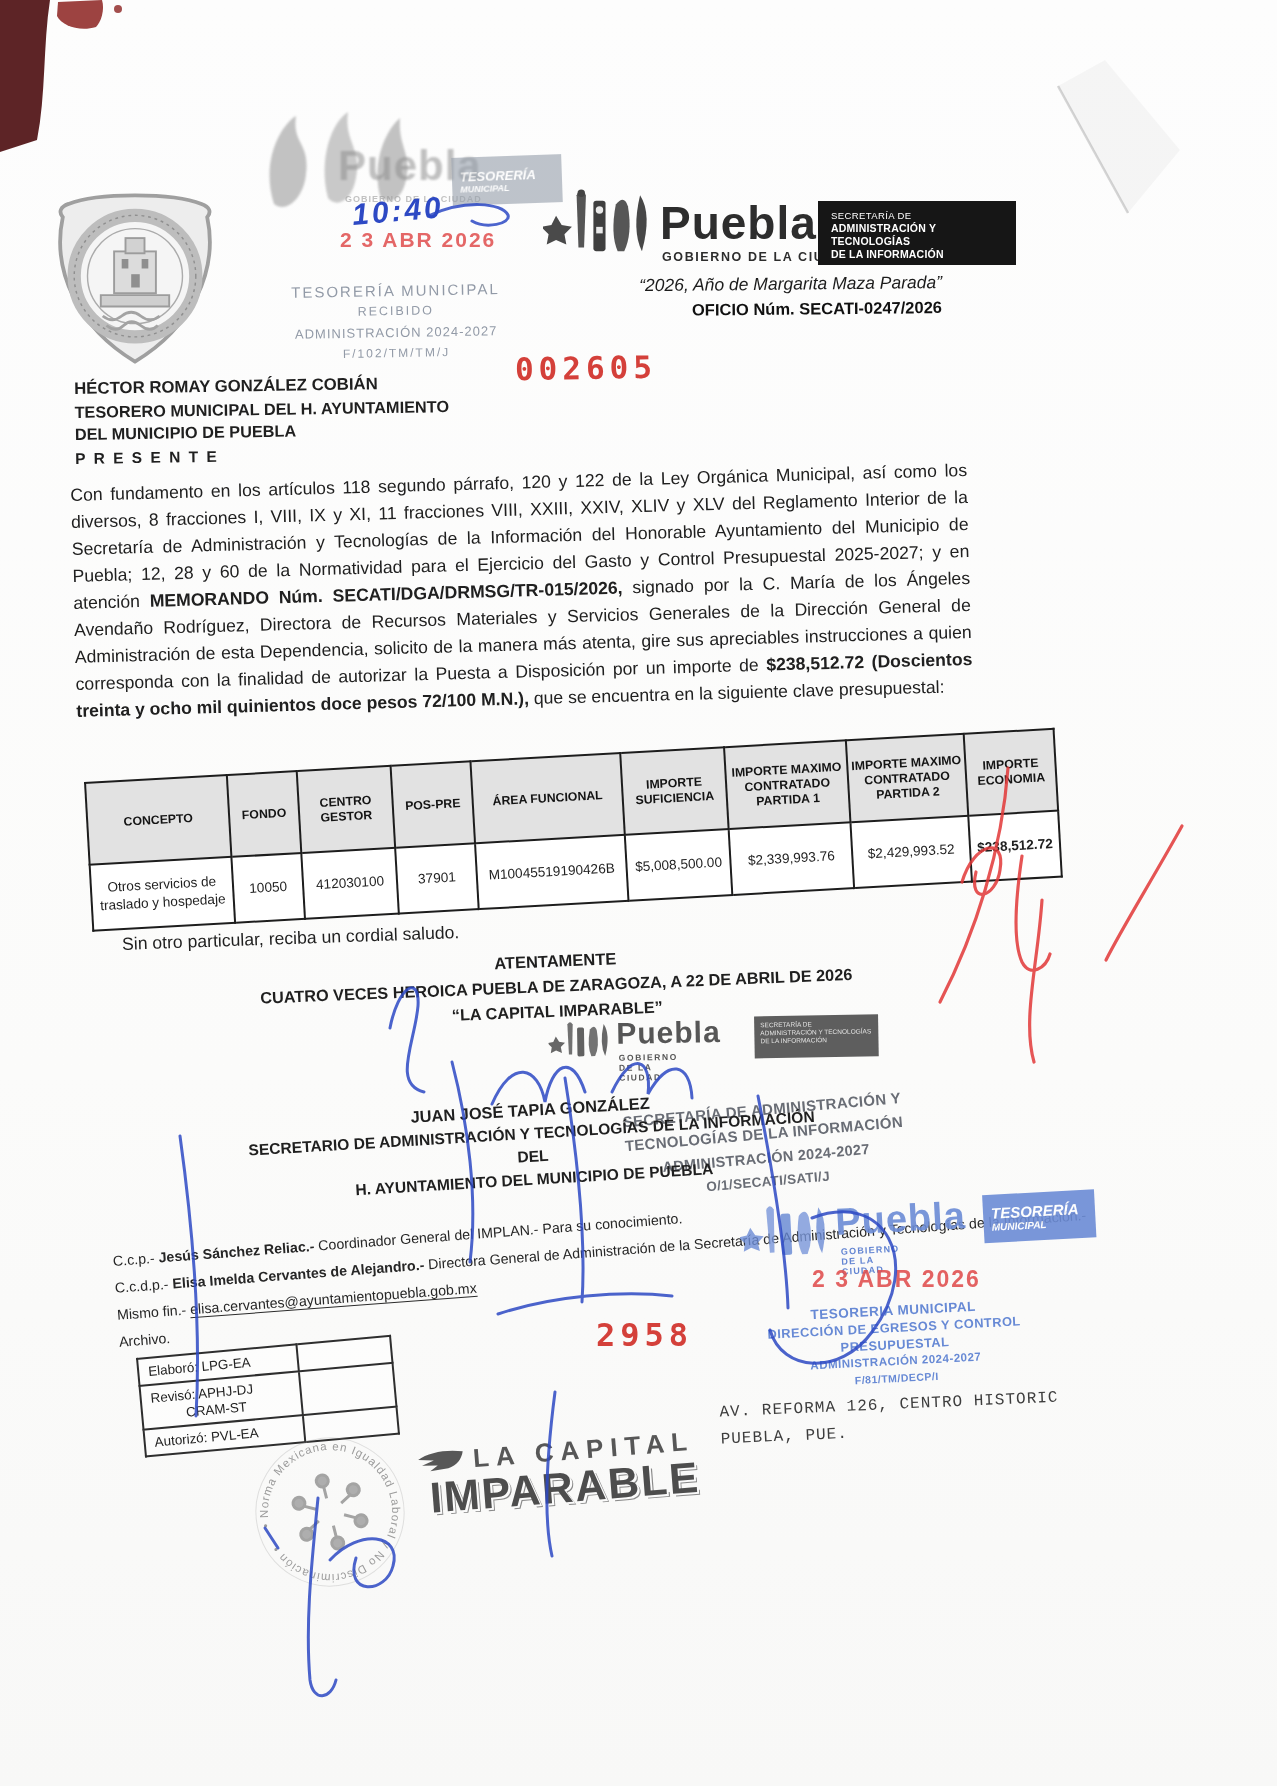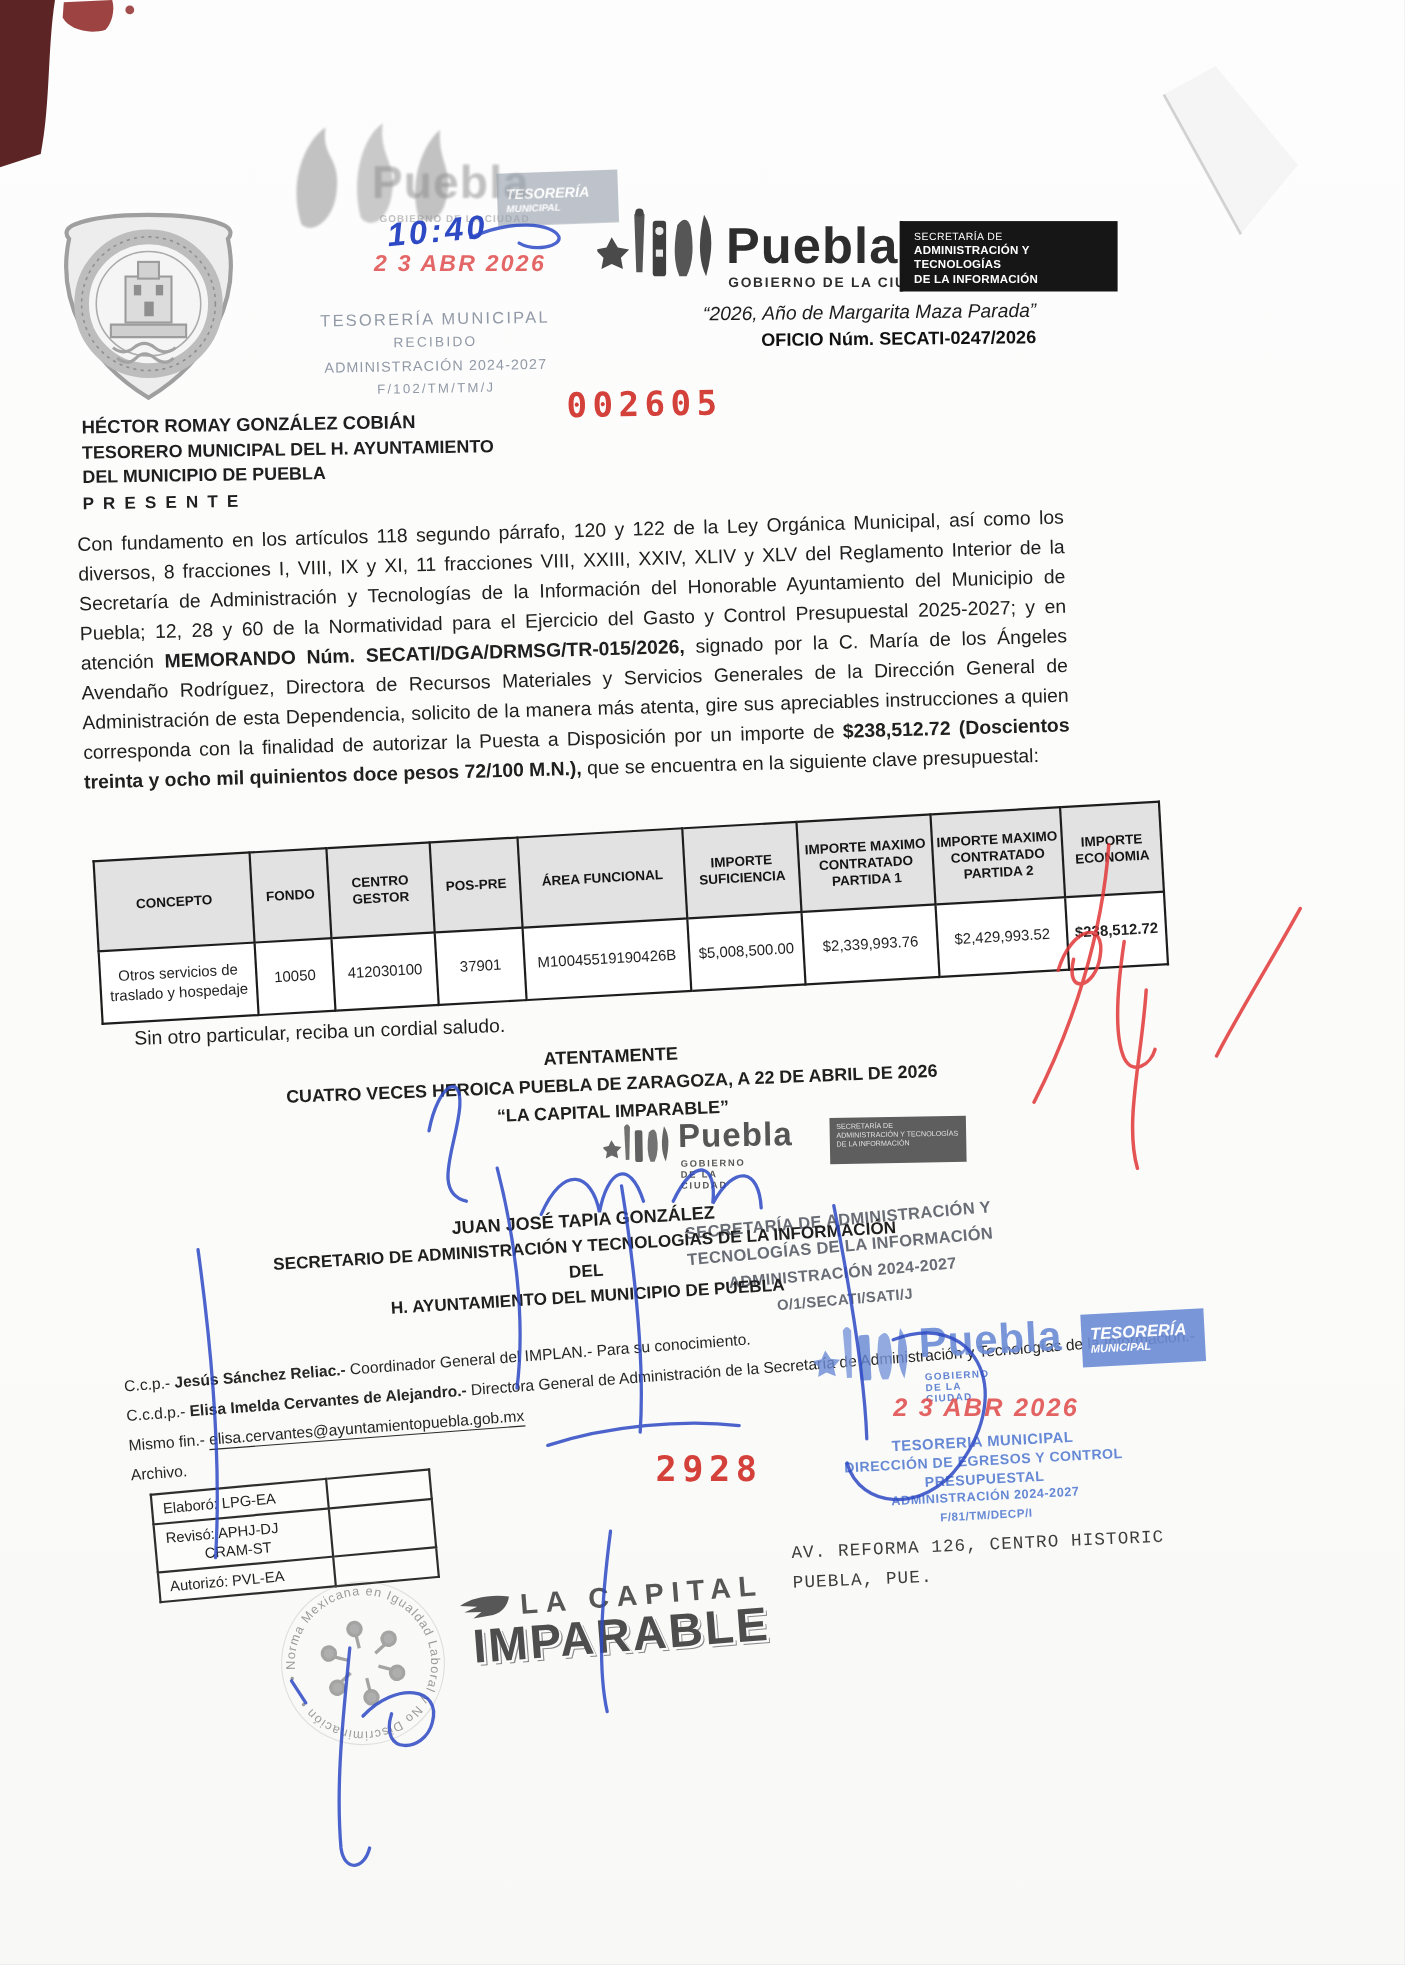--- a/index.html
+++ b/index.html
@@ -32,21 +32,21 @@
     background-size:112px 118px;
   }
 
   
   .ghost-brand { color:#8f8f8f; opacity:.55; filter:blur(.8px); font-weight:bold; letter-spacing:1px; }
   .ghost-sub   { color:#9a9a9a; opacity:.6; filter:blur(.4px); font-size:9px; font-weight:bold; letter-spacing:1px; }
   .ghost-box   { background:#98a1ad; opacity:.62; color:#fff; font-style:italic; font-weight:bold;
                  display:flex; flex-direction:column; justify-content:center; padding-left:8px; filter:blur(.4px);}
   .recv { color:#929aa7; letter-spacing:2px; line-height:21px; }
 
-  .red-stamp { color:#e04e4e; font-weight:bold; letter-spacing:2px;font-style:italic; }
+  .red-stamp { color:#e04e4e; font-weight:bold; letter-spacing:2px; }
   .red-folio { color:#d4403a; font-family:"DejaVu Sans Mono", monospace; font-weight:bold; letter-spacing:5px; }
   .hand-time { color:#2d49c4; font-size:30px; font-style:italic; font-weight:bold; transform:rotate(-5deg); letter-spacing:3px; }
 
   .brand-word { font-weight:800; color:#2d2d2d; letter-spacing:1px; }
   .brand-sub  { font-weight:bold; color:#2d2d2d; letter-spacing:1.6px; }
   .sec-box { background:#161616; color:#fff; padding:8px 10px; line-height:13px; border-left:3px solid #161616; }
   .sec-box .l1 { font-size:9.5px; letter-spacing:.4px; }
   .sec-box .l2, .sec-box .l3 { font-size:10.5px; font-weight:bold; letter-spacing:.2px; }
 
   .body-par { width:897px; font-size:17.6px; line-height:27px; text-align:justify;
@@ -274,21 +274,21 @@
         <td class="sigc"></td>
       </tr>
       <tr>
         <td class="lab">Autorizó: PVL-EA</td>
         <td class="sigc"></td>
       </tr>
     </tbody>
       </table>
   </div>
 
-  <div class="abs red-folio" style="left:596px;top:1316px;font-size:32px;">2928</div>
+  <div class="abs red-folio" style="left:596px;top:1316px;font-size:32px;">2958</div>
 
   <div class="abs" style="left:738px;top:1200px;transform:rotate(-3deg);transform-origin:0 0;">
     <svg class="abs" style="left:0;top:0;opacity:.8;" width="92" height="72" viewBox="0 0 120 92">
       <path d="M14 36 l6 10 l11 2 l-8 8 l2 11 l-11 -5 l-10 5 l2 -11 l-8 -8 l11 -2 Z" fill="#6c8cd6"></path>
       <path d="M36 14 q5 -9 10 0 l-2 56 h-6 Z" fill="#7a97da"></path>
       <rect x="54" y="20" width="13" height="54" rx="3" fill="#6486d3"></rect>
       <path d="M78 24 q9 -11 13 2 q5 30 -4 48 h-7 q-8 -18 -2 -50 Z" fill="#7a97da"></path>
       <path d="M104 14 q13 20 2 60 q-11 -22 -2 -60 Z" fill="#6c8cd6"></path>
     </svg>
     <div class="abs blue-stamp brand-word" style="left:96px;top:6px;font-size:38px;color:#6c8cd6;opacity:.9;">Puebla</div>

